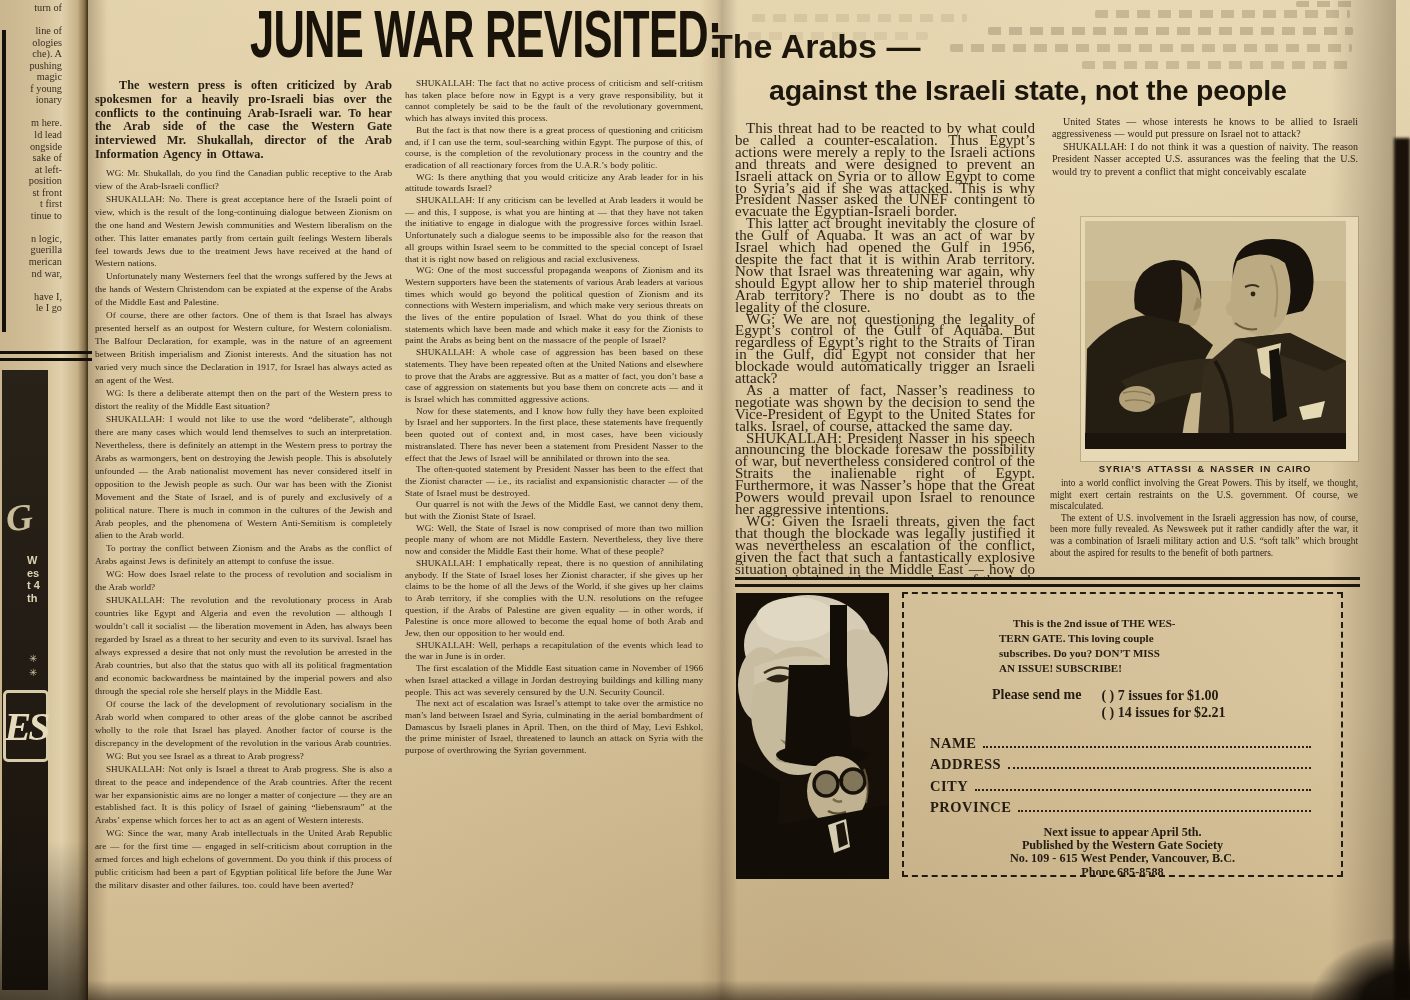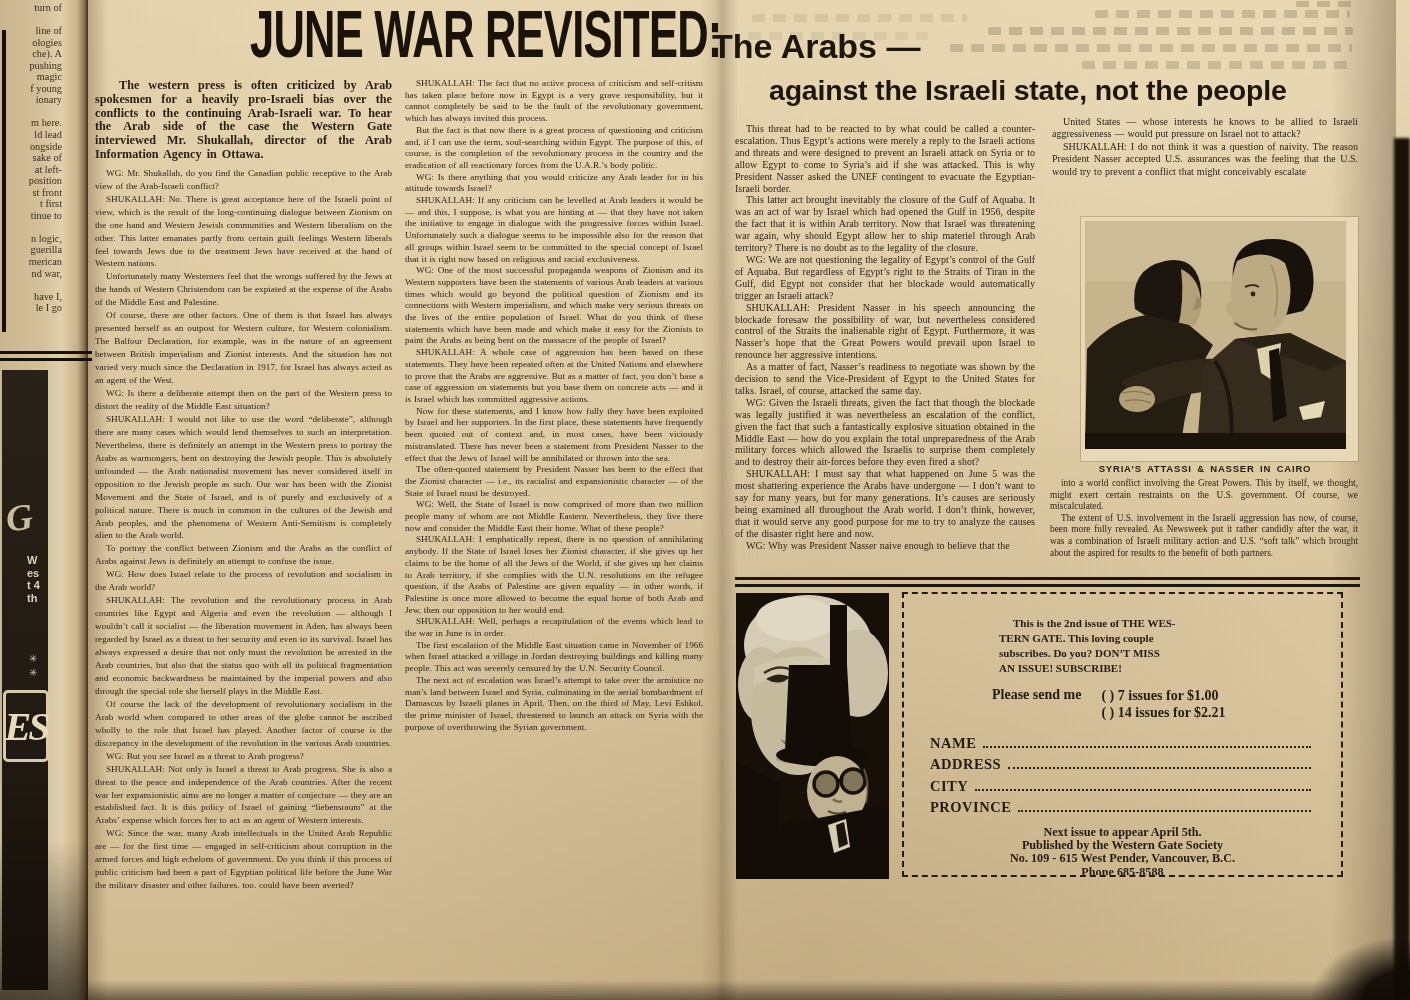--- a/index.html
+++ b/index.html
@@ -63,21 +63,21 @@
   .ghost{position:absolute;height:8px;filter:blur(.7px);border-radius:2px;
     background:repeating-linear-gradient(90deg,rgba(92,76,50,.42) 0 13px,transparent 13px 21px);}
 
   
   .col{position:absolute;text-align:justify;overflow:hidden;color:#2d2519;}
   .col p{margin:0;text-indent:11px;word-spacing:.5px;}
   #col1{left:95px;top:79px;width:297px;height:809px;font-size:9.2px;line-height:12.95px;}
   #col1 .intro{font-weight:bold;font-size:12.2px;line-height:13.8px;text-indent:24px;
     margin:0 0 5px 0;word-spacing:2px;color:#261f14;}
   #col2{left:405px;top:78px;width:298px;height:780px;font-size:9.2px;line-height:11.7px;}
-  #col3{left:735px;top:123px;width:300px;height:454px;font-size:10px;line-height:11.9px;}
+  #col3{left:735px;top:123px;width:300px;height:454px;font-size:15px;line-height:11.9px;}
   #col4t{left:1052px;top:116px;width:306px;height:88px;font-size:10px;line-height:12.4px;}
   #col4b{left:1050px;top:478px;width:308px;height:102px;font-size:9.3px;line-height:11.6px;}
 
   
   .photo1{position:absolute;left:1081px;top:217px;width:269px;height:236px;
     background:#e7d9b5;padding:4px;box-shadow:0 0 0 1px rgba(90,70,40,.25);}
   .photo1 svg{display:block;}
   .caption{position:absolute;left:1052px;top:463px;width:306px;text-align:center;
     font-family:"Liberation Sans",sans-serif;font-weight:bold;font-size:9.5px;
     letter-spacing:.8px;word-spacing:2px;color:#241d14;}
@@ -177,32 +177,33 @@
     </div>
   <div class="col" id="col2">
       <p>SHUKALLAH: The fact that no active process of criticism and self-critism has taken place before now in Egypt is a very grave responsibility, but it cannot completely be said to be the fault of the revolutionary government, which has always invited this process.</p>
       <p>But the fact is that now there is a great process of questioning and criticism and, if I can use the term, soul-searching within Egypt. The purpose of this, of course, is the completion of the revolutionary process in the country and the eradication of all reactionary forces from the U.A.R.’s body politic.</p>
       <p>WG: Is there anything that you would criticize any Arab leader for in his attitude towards Israel?</p>
       <p>SHUKALLAH: If any criticism can be levelled at Arab leaders it would be — and this, I suppose, is what you are hinting at — that they have not taken the initiative to engage in dialogue with the progressive forces within Israel. Unfortunately such a dialogue seems to be impossible also for the reason that all groups within Israel seem to be committed to the special concept of Israel that it is right now based on religious and racial exclusiveness.</p>
       <p>WG: One of the most successful propaganda weapons of Zionism and its Western supporters have been the statements of various Arab leaders at various times which would go beyond the political question of Zionism and its connections with Western imperialism, and which make very serious threats on the lives of the entire population of Israel. What do you think of these statements which have been made and which make it easy for the Zionists to paint the Arabs as being bent on the massacre of the people of Israel?</p>
       <p>SHUKALLAH: A whole case of aggression has been based on these statements. They have been repeated often at the United Nations and elsewhere to prove that the Arabs are aggressive. But as a matter of fact, you don’t base a case of aggression on statements but you base them on concrete acts — and it is Israel which has committed aggressive actions.</p>
       <p>Now for these statements, and I know how fully they have been exploited by Israel and her supporters. In the first place, these statements have frequently been quoted out of context and, in most cases, have been viciously mistranslated. There has never been a statement from President Nasser to the effect that the Jews of Israel will be annihilated or thrown into the sea.</p>
       <p>The often-quoted statement by President Nasser has been to the effect that the Zionist character — i.e., its racialist and expansionistic character — of the State of Israel must be destroyed.</p>
+      <p>Our quarrel is not with the Jews of the Middle East, we cannot deny them, but with the Zionist State of Israel.</p>
       <p>WG: Well, the State of Israel is now comprised of more than two million people many of whom are not Middle Eastern. Nevertheless, they live there now and consider the Middle East their home. What of these people?</p>
       <p>SHUKALLAH: I emphatically repeat, there is no question of annihilating anybody. If the State of Israel loses her Zionist character, if she gives up her claims to be the home of all the Jews of the World, if she gives up her claims to Arab territory, if she complies with the U.N. resolutions on the refugee question, if the Arabs of Palestine are given equality — in other words, if Palestine is once more allowed to become the equal home of both Arab and Jew, then our opposition to her would end.</p>
       <p>SHUKALLAH: Well, perhaps a recapitulation of the events which lead to the war in June is in order.</p>
       <p>The first escalation of the Middle East situation came in November of 1966 when Israel attacked a village in Jordan destroying buildings and killing many people. This act was severely censured by the U.N. Security Council.</p>
       <p>The next act of escalation was Israel’s attempt to take over the armistice no man’s land between Israel and Syria, culminating in the aerial bombardment of Damascus by Israeli planes in April. Then, on the third of May, Levi Eshkol, the prime minister of Israel, threatened to launch an attack on Syria with the purpose of overthrowing the Syrian government.</p>
     </div>
   <div class="col" id="col3">
       <p>This threat had to be reacted to by what could be called a counter-escalation. Thus Egypt’s actions were merely a reply to the Israeli actions and threats and were designed to prevent an Israeli attack on Syria or to allow Egypt to come to Syria’s aid if she was attacked. This is why President Nasser asked the UNEF contingent to evacuate the Egyptian-Israeli border.</p>
       <p>This latter act brought inevitably the closure of the Gulf of Aquaba. It was an act of war by Israel which had opened the Gulf in 1956, despite the fact that it is within Arab territory. Now that Israel was threatening war again, why should Egypt allow her to ship materiel through Arab territory? There is no doubt as to the legality of the closure.</p>
       <p>WG: We are not questioning the legality of Egypt’s control of the Gulf of Aquaba. But regardless of Egypt’s right to the Straits of Tiran in the Gulf, did Egypt not consider that her blockade would automatically trigger an Israeli attack?</p>
+      <p>As a matter of fact, Nasser’s readiness to negotiate was shown by the decision to send the Vice-President of Egypt to the United States for talks. Israel, of course, attacked the same day.</p>
       <p>SHUKALLAH: President Nasser in his speech announcing the blockade foresaw the possibility of war, but nevertheless considered control of the Straits the inalienable right of Egypt. Furthermore, it was Nasser’s hope that the Great Powers would prevail upon Israel to renounce her aggressive intentions.</p>
-      <p>As a matter of fact, Nasser’s readiness to negotiate was shown by the decision to send the Vice-President of Egypt to the United States for talks. Israel, of course, attacked the same day.</p>
       <p>WG: Given the Israeli threats, given the fact that though the blockade was legally justified it was nevertheless an escalation of the conflict, given the fact that such a fantastically explosive situation obtained in the Middle East — how do you explain the total unpreparedness of the Arab military forces which allowed the Israelis to surprise them completely and to destroy their air-forces before they even fired a shot?</p>
       <p>SHUKALLAH: I must say that what happened on June 5 was the most shattering experience the Arabs have undergone — I don’t want to say for many years, but for many generations. It’s causes are seriously being examined all throughout the Arab world. I don’t think, however, that it would serve any good purpose for me to try to analyze the causes of the disaster right here and now.</p>
       <p>WG: Why was President Nasser naive enough to believe that the</p>
     </div>
   <div class="col" id="col4t">
       <p>United States — whose interests he knows to be allied to Israeli aggressiveness — would put pressure on Israel not to attack?</p>
       <p>SHUKALLAH: I do not think it was a question of naivity. The reason President Nasser accepted U.S. assurances was the feeling that the U.S. would try to prevent a conflict that might conceivably escalate</p>
     </div>
   <div class="col" id="col4b">
       <p>into a world conflict involving the Great Powers. This by itself, we thought, might exert certain restraints on the U.S. government. Of course, we miscalculated.</p>

